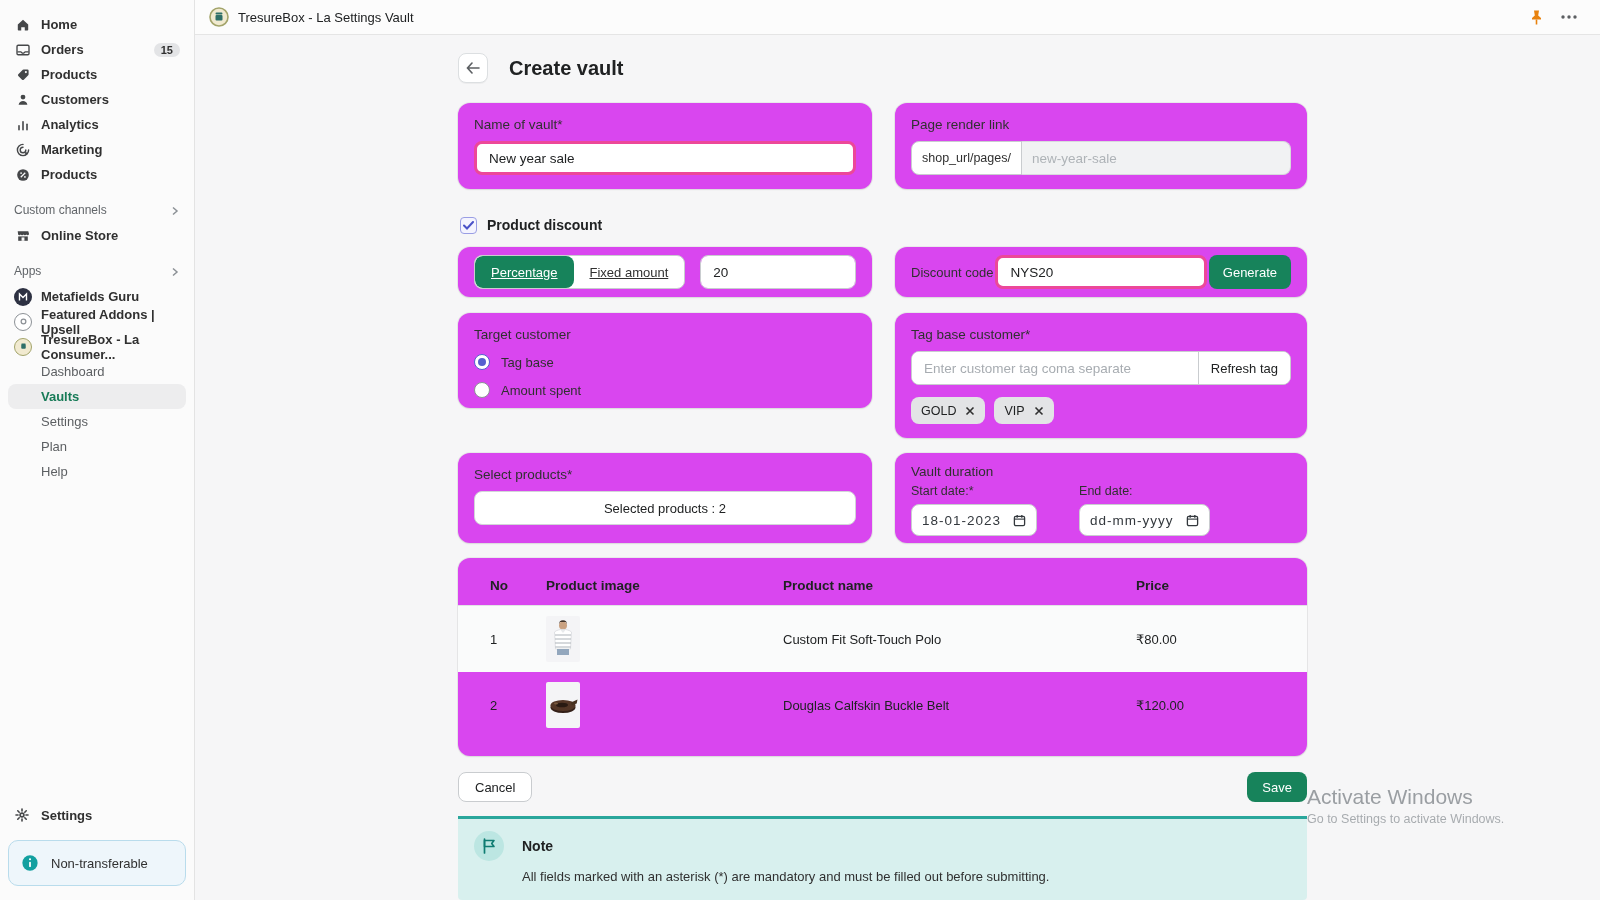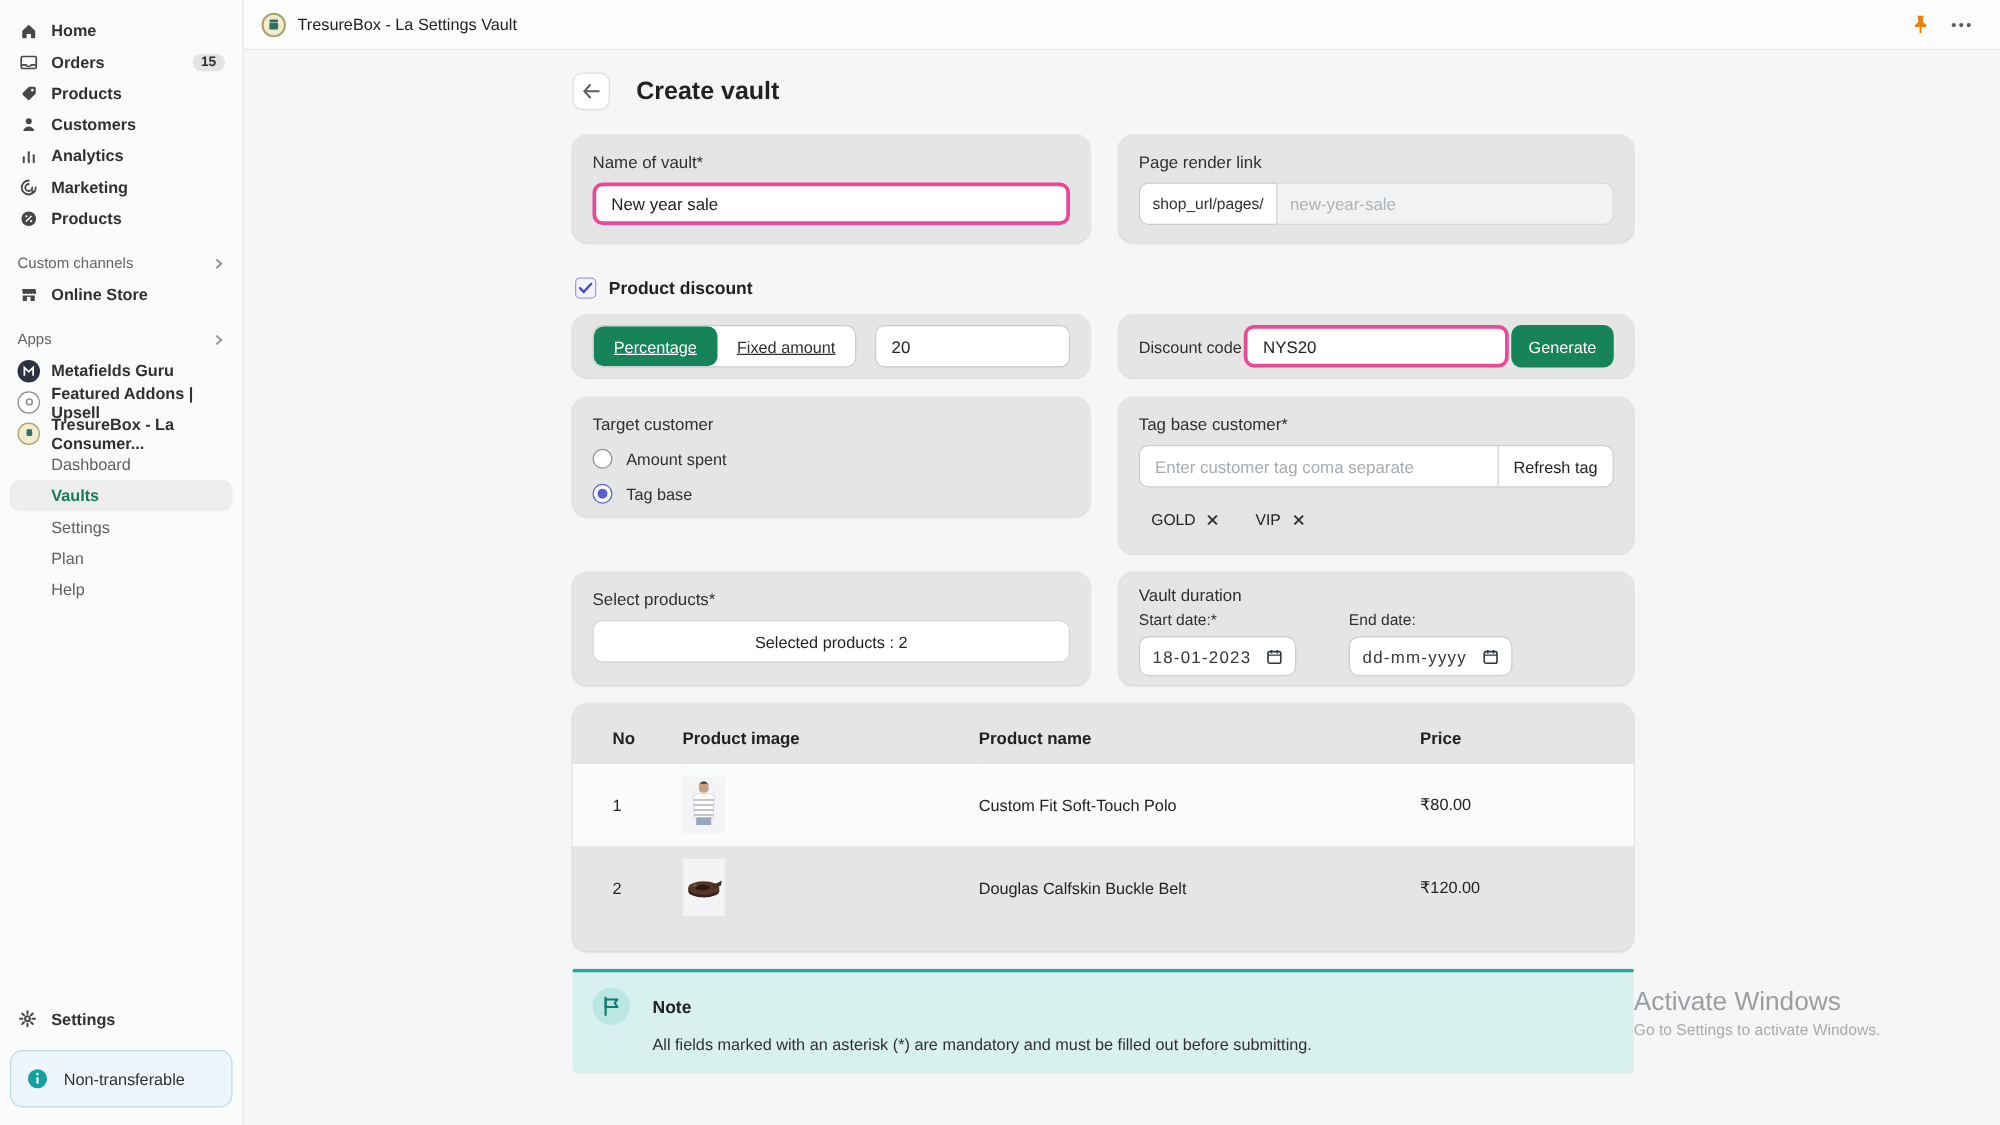--- a/index.html
+++ b/index.html
@@ -39,21 +39,21 @@
   .topbar-right { margin-left:auto; display:flex; align-items:center; gap:16px; }
   .main { position:relative; flex:1; background:#f6f6f7; padding:18px 0 0 263px; }
   .content { width:849px; }
 
   .page-head { display:flex; align-items:center; gap:21px; margin-bottom:20px; }
   .back-btn { width:30px; height:30px; background:#fff; border:1px solid #dcdfe1; border-radius:8px;
     display:flex; align-items:center; justify-content:center; cursor:pointer; box-shadow:0 1px 0 rgba(0,0,0,.04); }
   .page-title { font-size:20px; font-weight:700; color:#202223; }
 
   .row2 { display:flex; gap:23px; }
-  .card { background:#e5e5e5; border-radius:12px; box-shadow:0 0 0 1px rgba(0,0,0,.05), 0 1px 2px rgba(0,0,0,.07);
+  .card { background:#d946ef; border-radius:12px; box-shadow:0 0 0 1px rgba(0,0,0,.05), 0 1px 2px rgba(0,0,0,.07);
     padding:14px 16px; }
   .col-l { width:414px; } .col-r { width:412px; }
   .field-label { font-size:13.5px; color:#303030; margin-bottom:9px; display:block; }
   .tf { width:100%; height:34px; border:3px solid #ec4899; border-radius:8px; padding:0 12px;
     font-size:13.5px; color:#202223; background:#fff; font-family:inherit; outline:none; }
   .tf::placeholder { color:#a7acb1; }
 
   .link-group { display:flex; align-items:stretch; height:34px; }
   .link-prefix { background:#fff; border:1px solid #c9cccf; border-radius:8px 0 0 8px; display:flex;
     align-items:center; padding:0 10px; font-size:12.5px; color:#303030; white-space:nowrap; }
@@ -389,26 +389,26 @@
               <input class="tf" style="flex: 1 1 0%;" type="text" value="NYS20">
               <button class="btn-green">Generate</button>
             </div>
           </div>
         </div>
 
         <div class="row2" style="margin-top:16px; align-items:flex-start; height:125px;">
           <div class="card col-l" style="height:95px;">
             <label class="field-label" style="margin-bottom:2px;">Target customer</label>
             <div class="radio-row">
+              <span class="radio sel"></span>
+              <span class="radio-label">Tag base</span>
+            </div>
+            <div class="radio-row">
               <span class="radio"></span>
               <span class="radio-label">Amount spent</span>
-            </div>
-            <div class="radio-row">
-              <span class="radio sel"></span>
-              <span class="radio-label">Tag base</span>
             </div>
           </div>
           <div class="card col-r">
             <label class="field-label">Tag base customer*</label>
             <div class="tag-group">
               <input type="text" placeholder="Enter customer tag coma separate" style="">
               <button class="refresh-btn">Refresh tag</button>
             </div>
             <div class="chips">
               <span class="chip">
@@ -519,20 +519,24 @@
                       </svg>
                   </span>
                 </td>
                 <td class="c-name">Douglas Calfskin Buckle Belt</td>
                 <td>₹120.00</td>
               </tr>
             </tbody>
           </table>
         </div>
 
+        <div class="btns">
+          <button class="btn-cancel">Cancel</button>
+          <button class="btn-save">Save</button>
+        </div>
 
         <div class="note">
           <div class="note-head">
             <span class="note-ico">
               <svg width="15" height="16" viewBox="0 0 15 16">
                   <line x1="2.5" y1="1" x2="2.5" y2="15" stroke="#0f7c72" stroke-width="1.7" stroke-linecap="round"></line>
                   <path d="M2.5 2.5h9.5l-2.3 3 2.3 3H2.5z" fill="none" stroke="#0f7c72" stroke-width="1.6" stroke-linejoin="round"></path>
                 </svg>
             </span>
             <span class="note-title">Note</span>

